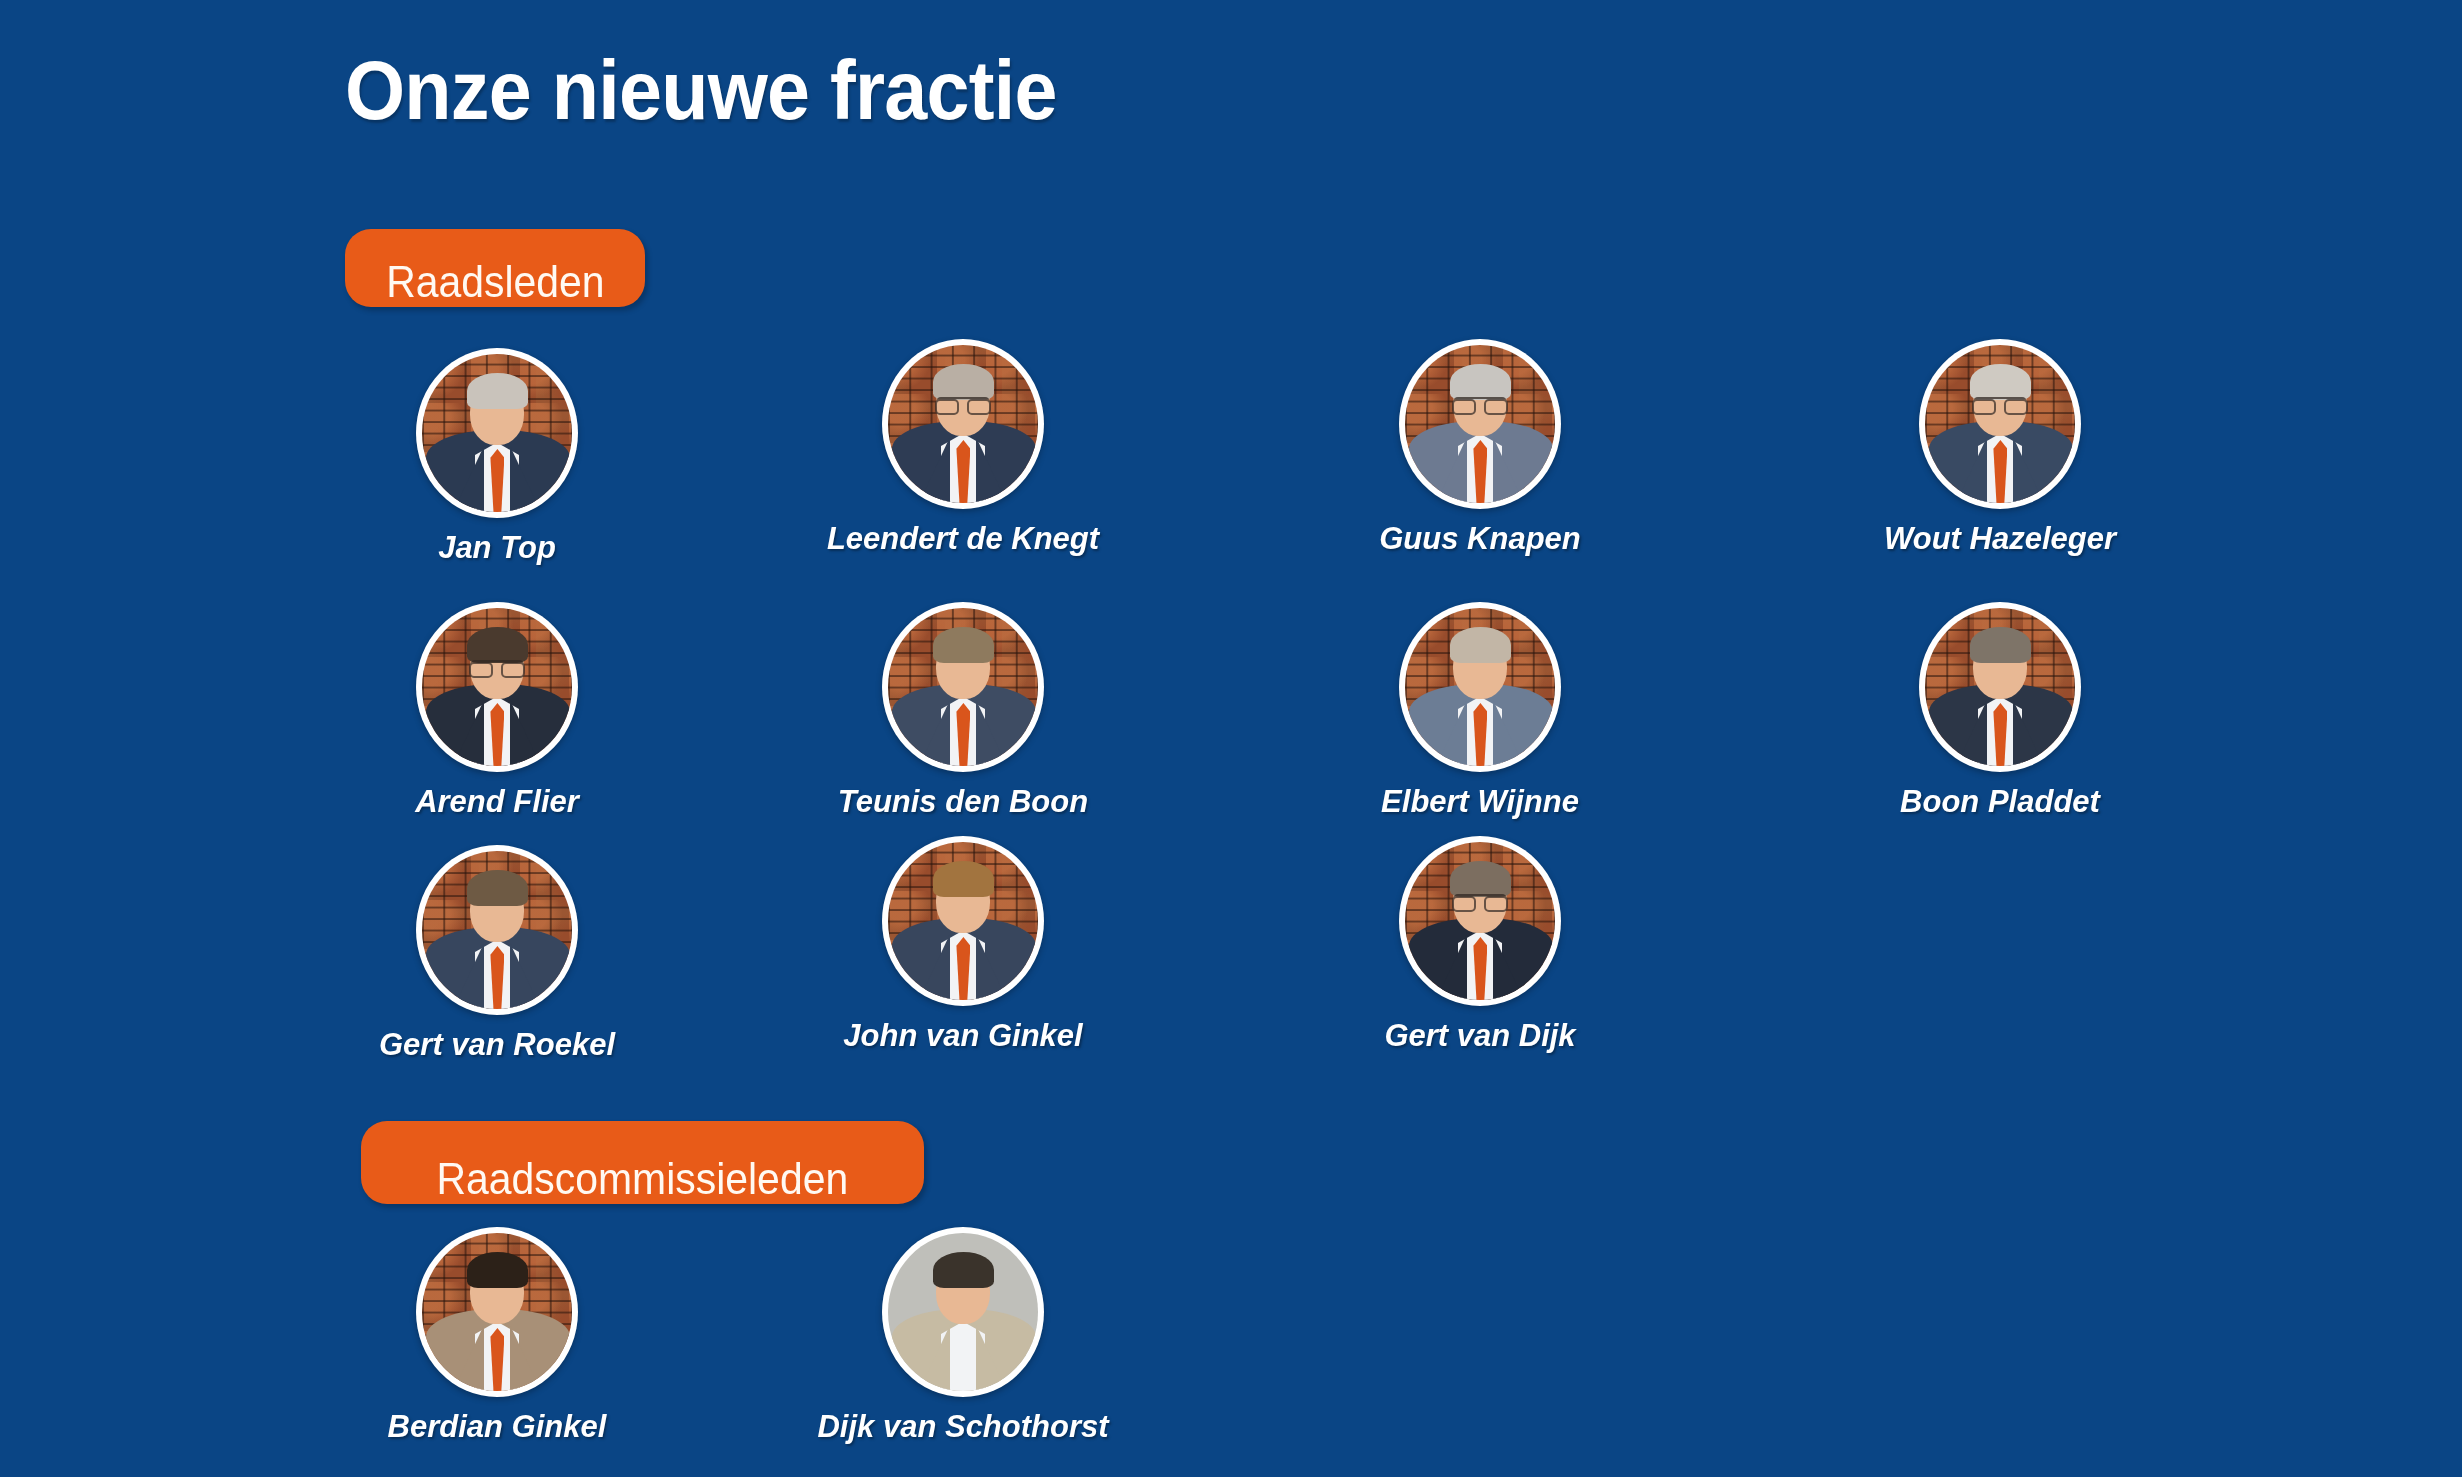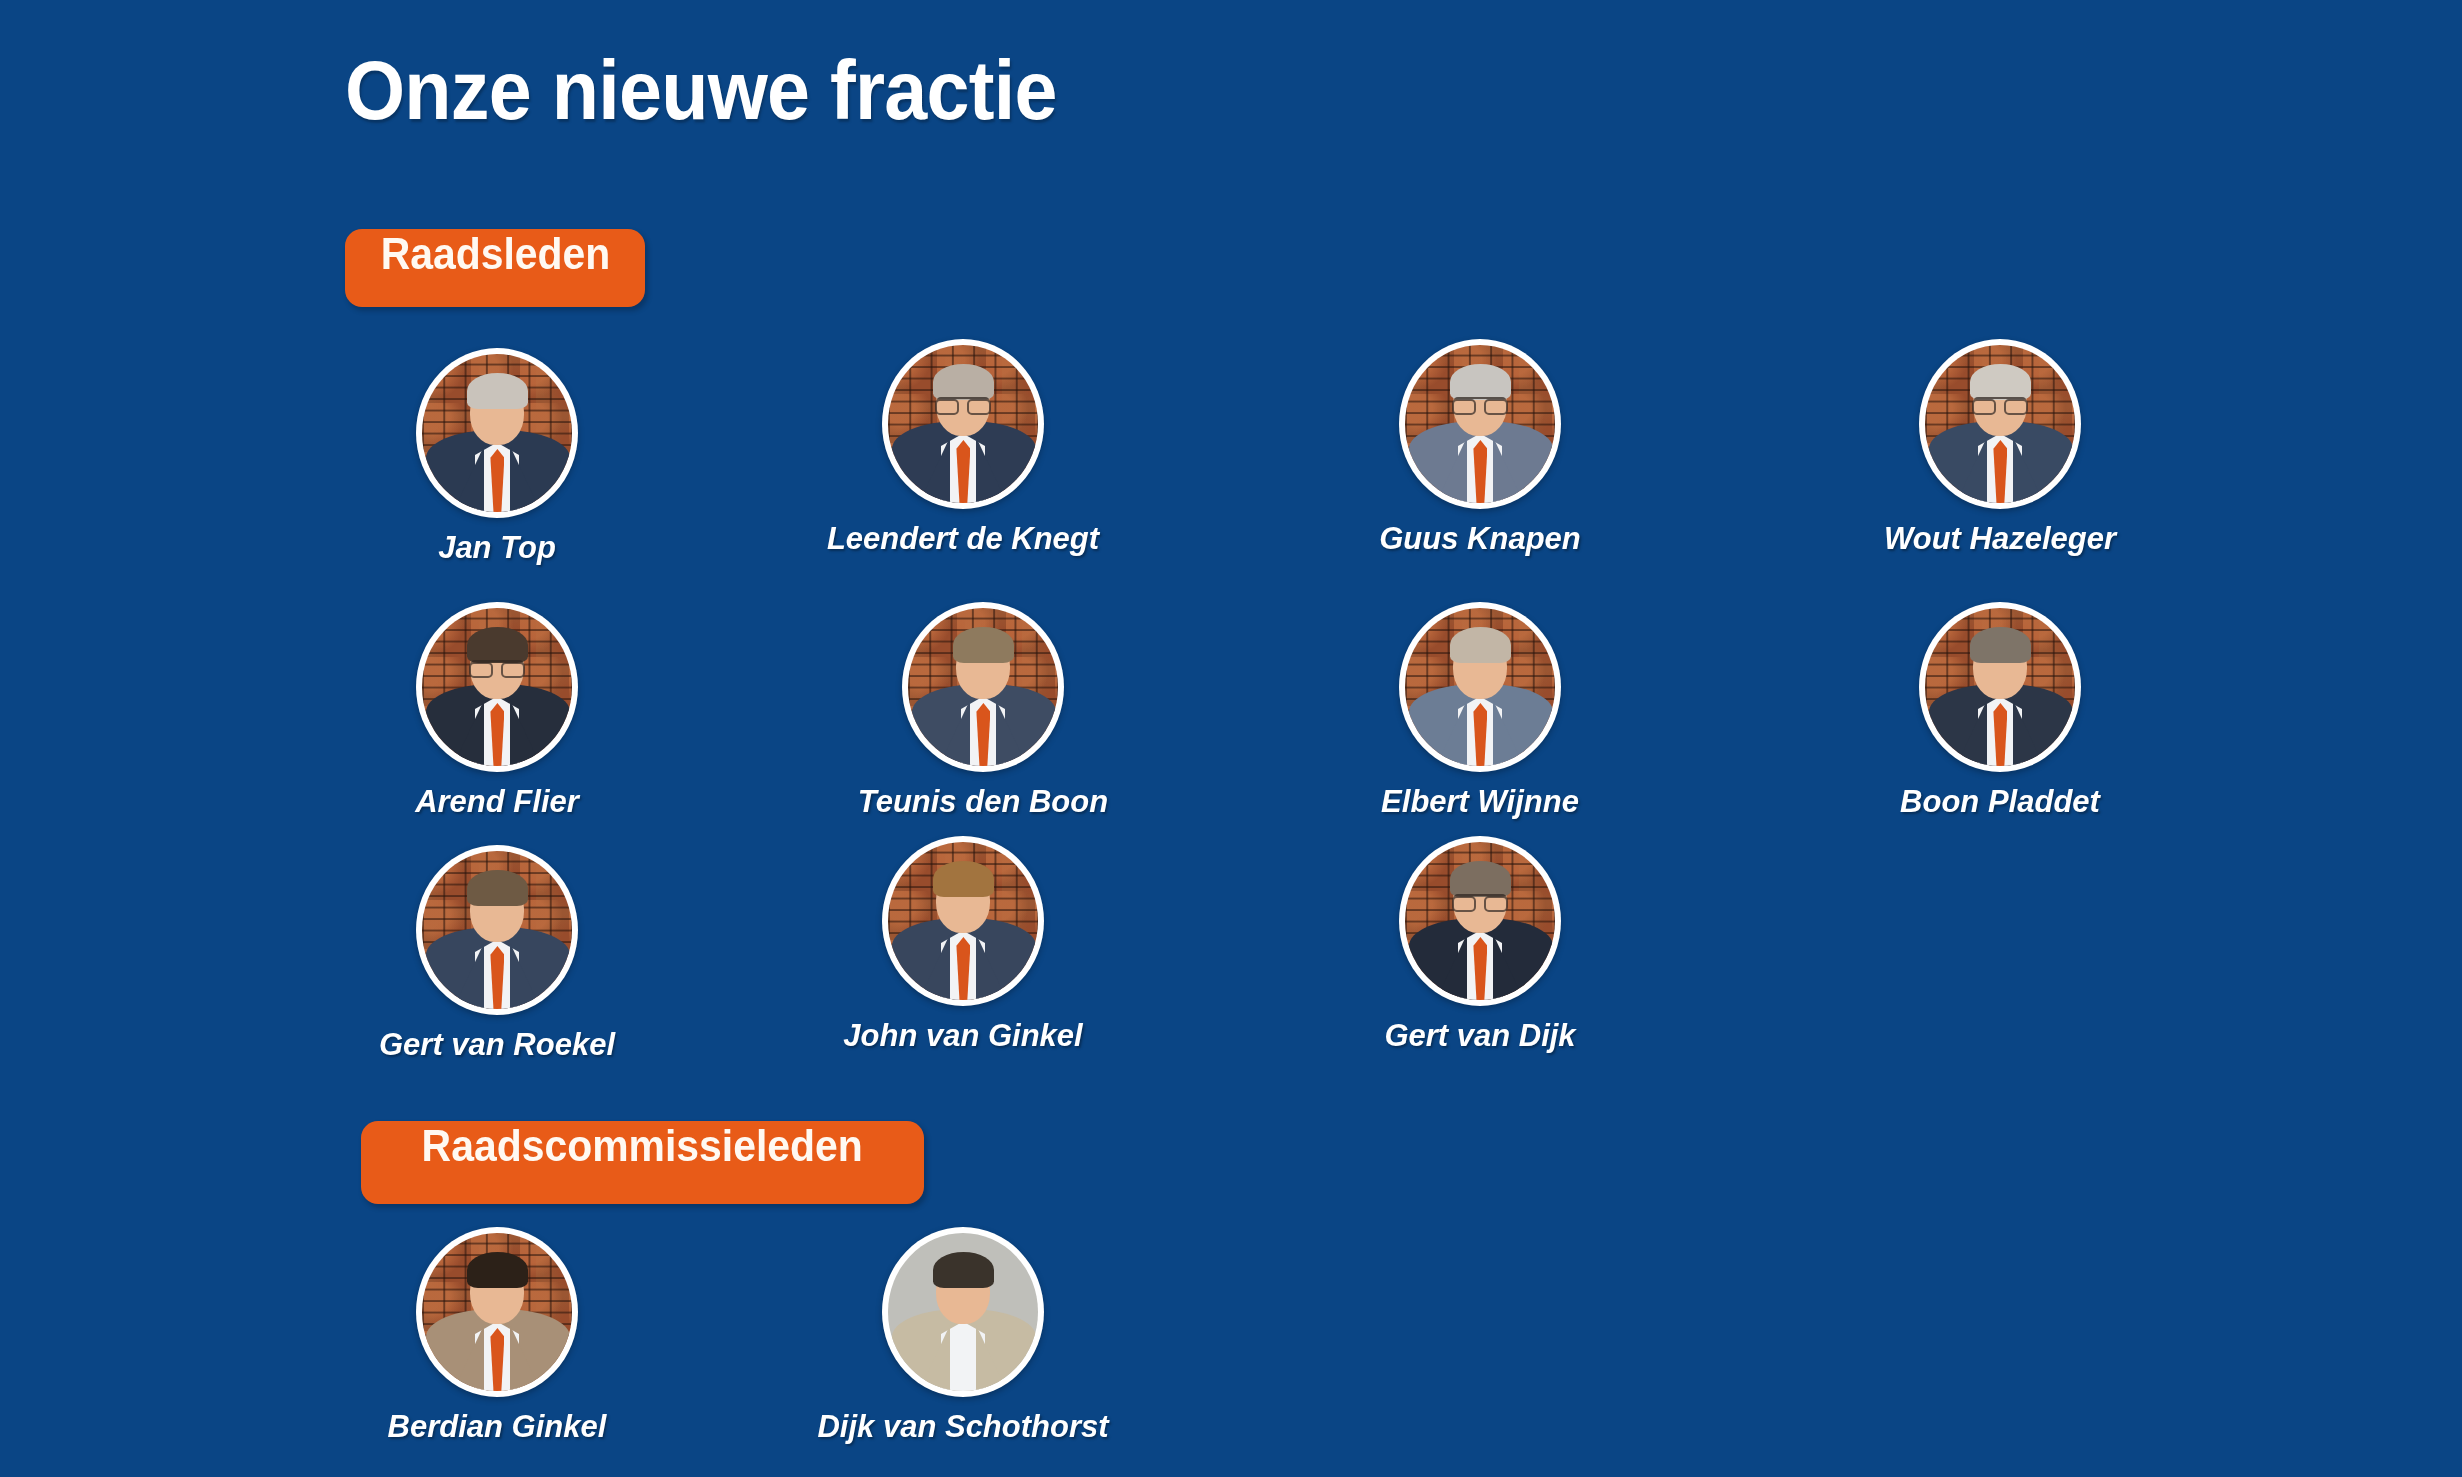--- a/index.html
+++ b/index.html
@@ -19,24 +19,24 @@
     letter-spacing:-0.8px;
     transform:scaleX(0.92); transform-origin:left top;
     text-shadow:1.6px 2.5px 2.5px rgba(0,0,0,0.25);
     white-space:nowrap;
   }
 
   
   .badge {
     position:absolute;
     background:#E85B18;
-    border-radius:17px;
+    border-radius:26px;
     color:#FFF9F2;
-    font-weight:bold;
-    display:flex; align-items:flex-start; justify-content:center;
+    font-weight:normal;
+    display:flex; align-items:flex-end; justify-content:center;
     white-space:nowrap;
     box-shadow:2.5px 3.3px 4.9px rgba(0,0,0,0.22);
   }
   .badge span { transform:scaleX(0.93); display:inline-block; }
   #badge-raadsleden {
     left:345px; top:229px; width:300px; height:78px; font-size:44px;
   }
   #badge-commissie {
     left:361px; top:1121px; width:563px; height:83px; font-size:44px;
   }
@@ -224,21 +224,21 @@
             <div class="collar-l" style="background: rgb(38, 46, 60);"></div>
             <div class="collar-r" style="background: rgb(38, 46, 60);"></div>
             <div class="tie" style="background: rgb(217, 85, 28);"></div>
             <div class="head"></div>
             <div class="hair" style="background: rgb(74, 58, 46);"></div>
             <div class="glasses"></div>
           </div>
         </div>
         <div class="member-name">Arend Flier</div>
       </div>
-      <div class="member" style="left: 860px; top: 602px; justify-content: flex-end;">
+      <div class="member" style="left: 840px; top: 602px; justify-content: flex-end;">
         <div class="avatar">
           <div class="photo brick">
             <div class="body" style="background: rgb(62, 76, 99);"></div>
             <div class="shirt"></div>
             <div class="collar-l" style="background: rgb(62, 76, 99);"></div>
             <div class="collar-r" style="background: rgb(62, 76, 99);"></div>
             <div class="tie" style="background: rgb(217, 85, 28);"></div>
             <div class="head"></div>
             <div class="hair" style="background: rgb(142, 122, 94);"></div>
           </div>

